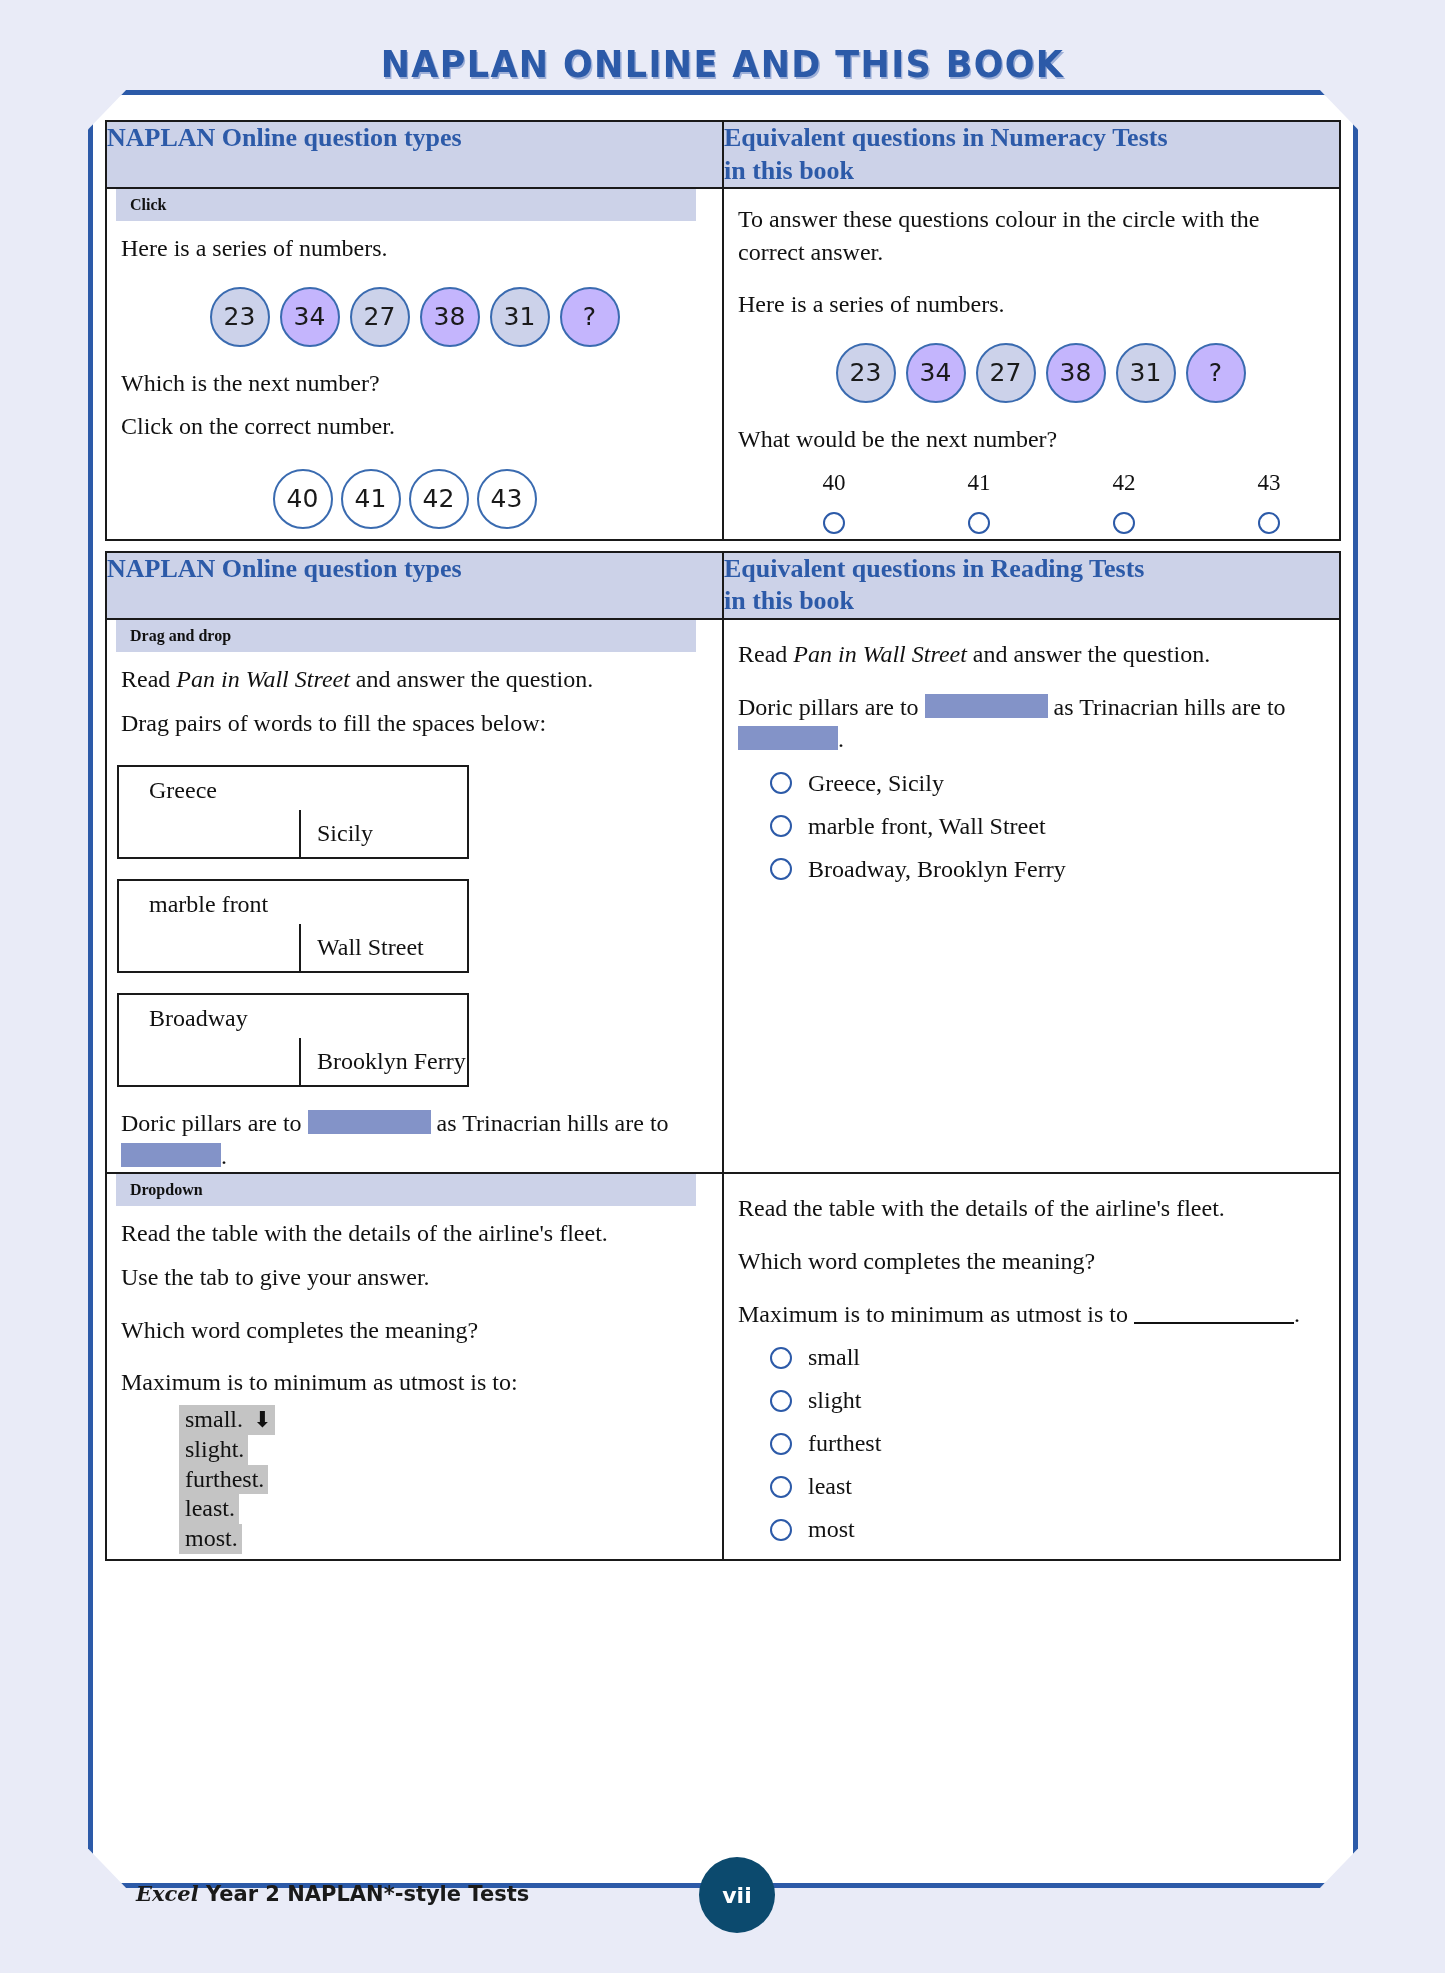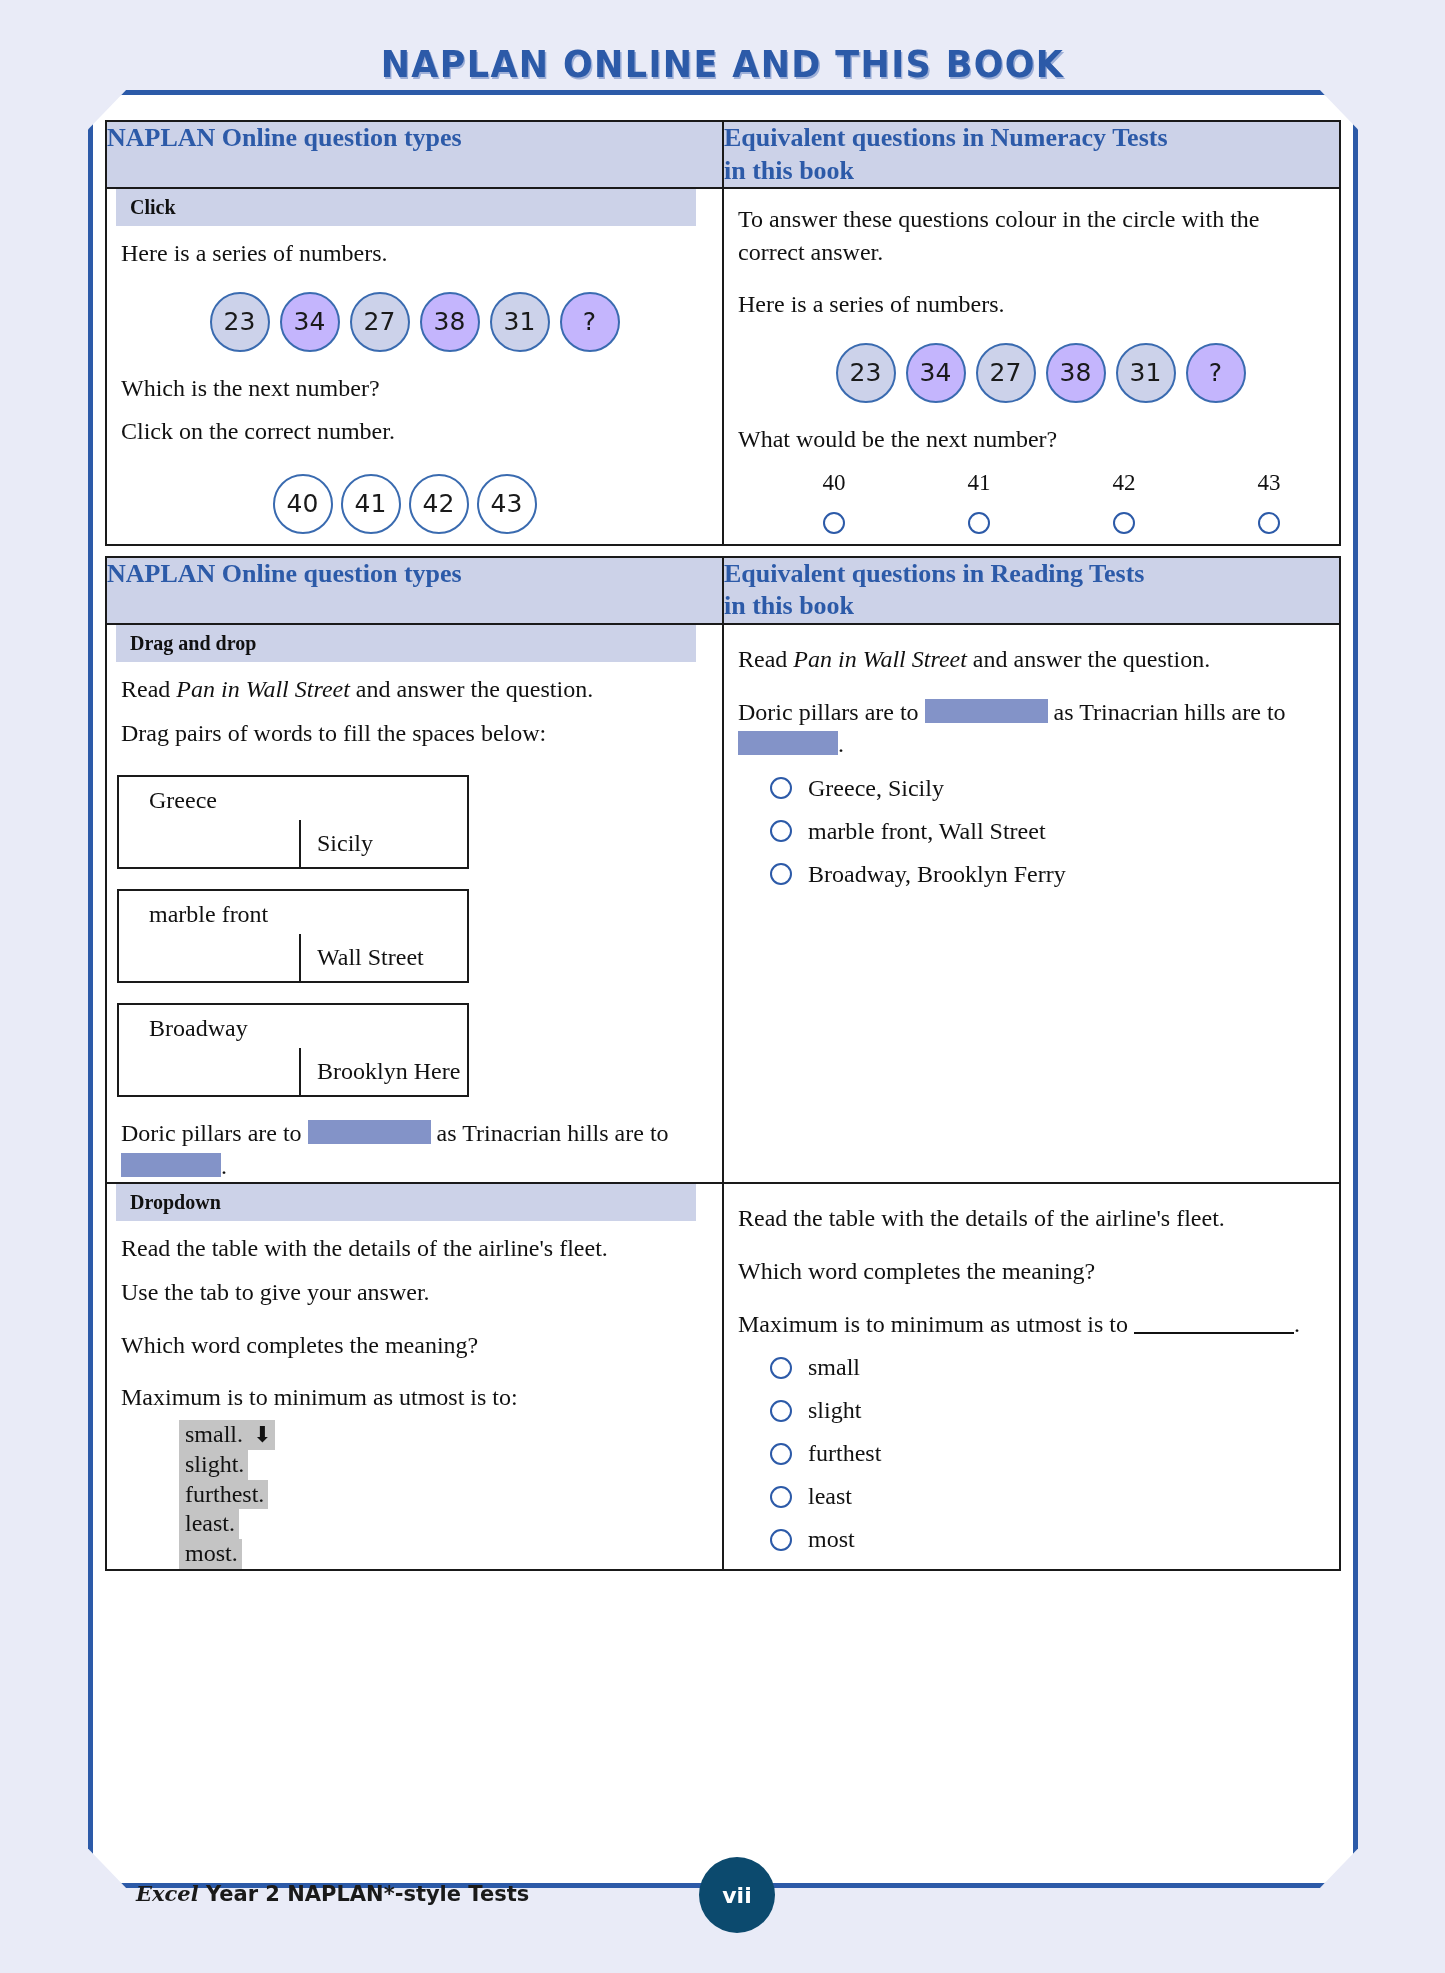--- a/index.html
+++ b/index.html
@@ -76,21 +76,21 @@
     font-weight: bold;
     font-size: 26px;
     line-height: 1.25;
   }
 
   .body-cell { padding: 0 0 18px 0; background:#fff; }
 
   .sub-band {
     background: #ccd2e8;
     font-weight: bold;
-    font-size: 20px;
+    font-size: 16px;
     padding: 7px 0 7px 14px;
     margin: 0 26px 0 9px;
     color: #111;
   }
 
   p.t {
     font-size: 24px;
     line-height: 1.36;
     margin: 11px 16px 0 14px;
     color: #111;
@@ -355,21 +355,21 @@
           <div class="dd-box dd-first">
             <div class="dd-cell">Greece</div>
             <div class="dd-cell">Sicily</div>
           </div>
           <div class="dd-box">
             <div class="dd-cell">marble front</div>
             <div class="dd-cell">Wall Street</div>
           </div>
           <div class="dd-box">
             <div class="dd-cell">Broadway</div>
-            <div class="dd-cell">Brooklyn Here</div>
+            <div class="dd-cell">Brooklyn Ferry</div>
           </div>
 
           <p class="t">
             <span>Doric pillars are to </span><span class="blank w1"></span><span> as Trinacrian hills are to </span><span class="blank w2"></span><span>.</span>
           </p>
         </td>
 
         <td class="col-r body-cell">
           <p class="t" style="margin-top:18px">
             <span>Read </span><i>Pan in Wall Street</i><span> and answer the question.</span>

